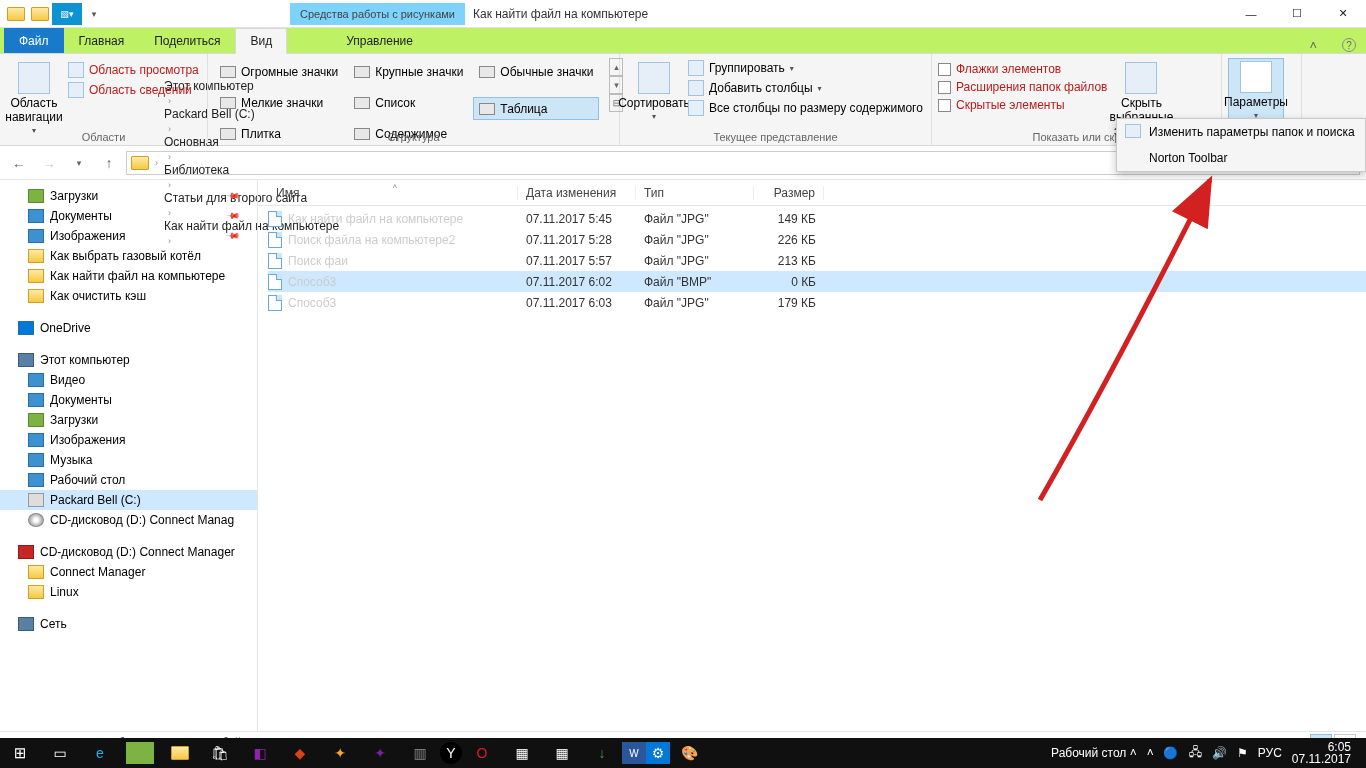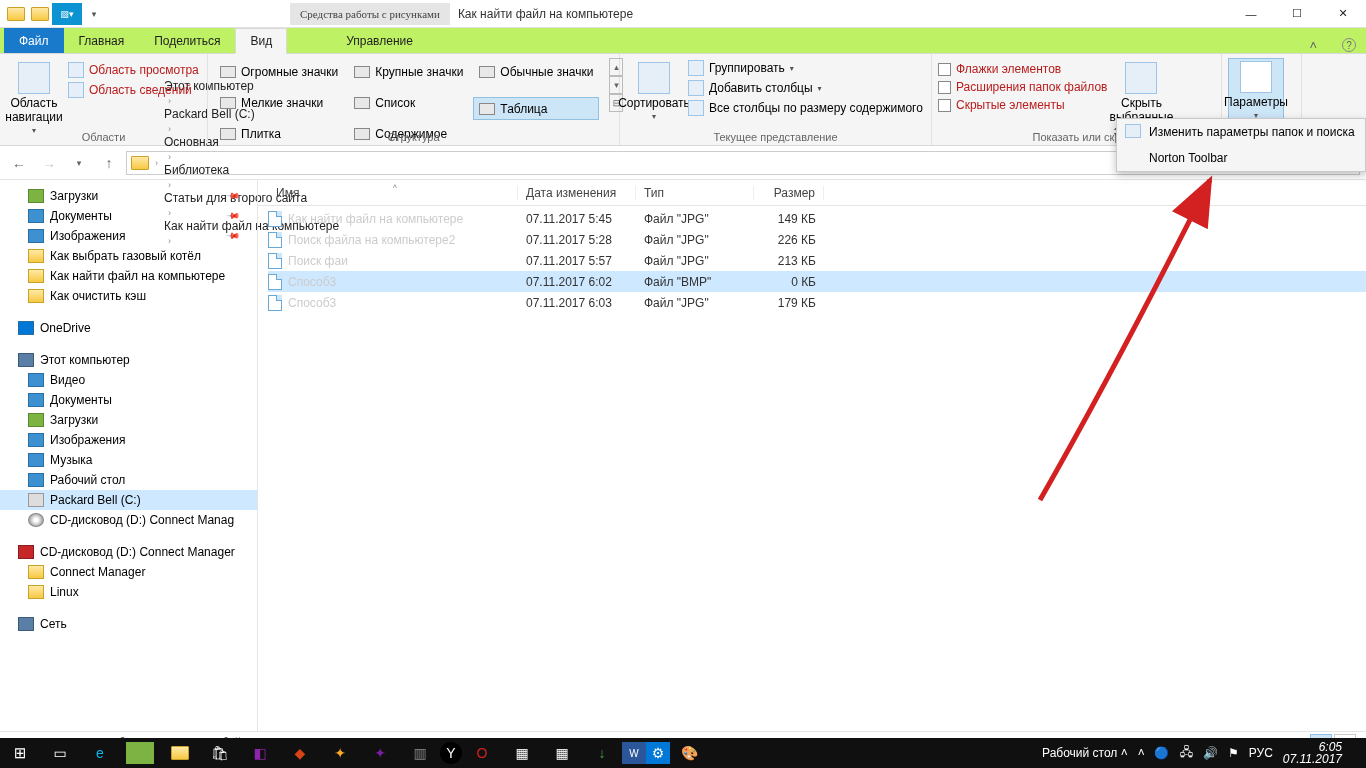--- a/index.html
+++ b/index.html
@@ -1,21 +1,21 @@
 <!DOCTYPE html>
 <html><head>
 <meta charset="utf-8">
 <style>
 * { margin:0; padding:0; box-sizing:border-box; font-family:"Segoe UI",Tahoma,sans-serif; font-size:12px; }
 body { width:1366px; height:768px; background:#fff; overflow:hidden; position:relative; }
 .titlebar { height:28px; background:#fff; display:flex; align-items:center; border-bottom:1px solid #e1e1e1; }
 .qat { display:flex; align-items:center; padding:0 4px; gap:0; }
 .qat-btn { width:24px; height:22px; display:flex; align-items:center; justify-content:center; }
 .folder-icon { width:18px; height:14px; background:linear-gradient(#ffe9a6,#f7c843); border:1px solid #c9a227; border-radius:1px; display:inline-block; }
-.title-tools { background:#e5e5e5; padding:0 10px; height:22px; display:flex; align-items:center; margin-left:180px; font-size:11px; color:#444;font-family:Liberation Serif, serif; }
+.title-tools { background:#7dd3fc; padding:0 10px; height:22px; display:flex; align-items:center; margin-left:180px; font-size:11px; color:#444; }
 .title-text { margin-left:8px; color:#333; font-size:12px; }
 .win-controls { margin-left:auto; display:flex; }
 .win-btn { width:46px; height:28px; display:flex; align-items:center; justify-content:center; font-size:11px; color:#222; }
 .tabs { height:26px; display:flex; align-items:flex-end; background:#bef264; border-bottom:1px solid #d9d9d9; padding-left:4px; }
 .tab { padding:5px 14px; border:1px solid transparent; border-bottom:none; font-size:12px; color:#222; }
 .tab-file { background:#1979ca; color:#fff; border-radius:0; }
 .tab-active { border:1px solid #d9d9d9; border-bottom:1px solid #f5f5f5; background:#f5f5f5; position:relative; top:1px; }
 .tab-tools { margin-left:auto; padding-right:10px; font-size:13px; color:#666; display:flex; gap:14px; }
 .ribbon { height:92px; background:#f5f5f5; border-bottom:1px solid #d9d9d9; display:flex; }
 .ribbon-group { border-right:1px solid #e1e1e1; padding:4px 6px 0 6px; display:flex; flex-direction:column; position:relative; }
@@ -72,22 +72,22 @@
 .file-ico { width:14px; height:16px; background:#fff; border:1px solid #69a9d9; display:inline-block; position:relative; }
 .file-ico::after { content:""; position:absolute; right:-1px; top:-1px; width:5px; height:5px; background:#cde6f7; border-left:1px solid #69a9d9; border-bottom:1px solid #69a9d9; }
 .faded { color:#ccc; }
 .status-bar { height:22px; border-top:1px solid #e5e5e5; display:flex; align-items:center; padding:0 10px; font-size:11px; color:#444; gap:16px; }
 .status-views { margin-left:auto; display:flex; gap:2px; }
 .sv { width:22px; height:18px; border:1px solid #ccc; }
 .sv.act { background:#cde6f7; border-color:#92c0e0; }
 .taskbar { position:absolute; bottom:0; left:0; right:0; height:30px; background:#101010; display:flex; align-items:center; padding:0 0; }
 .tb-btn { width:40px; height:30px; display:flex; align-items:center; justify-content:center; color:#fff; font-size:14px; }
 .tb-btn.win { font-size:15px; }
-.tb-right { margin-left:auto; display:flex; align-items:center; color:#fff; padding-right:24px; gap:10px; font-size:11px; }
-.tb-time { text-align:right; line-height:12px;font-style:italic; }
+.tb-right { margin-left:auto; display:flex; align-items:center; color:#fff; padding-right:15px; gap:10px; font-size:11px; }
+.tb-time { text-align:right; line-height:12px; }
 .dropdown { position:absolute; top:118px; right:0; width:250px; background:#f5f5f5; border:1px solid #c9c9c9; box-shadow:0 3px 8px rgba(0,0,0,.25); z-index:50; }
 .dd-item { padding:6px 10px 6px 32px; font-size:12px; position:relative; }
 .dd-item .dd-ico { position:absolute; left:8px; top:5px; width:16px; height:14px; background:#e6eff8; border:1px solid #9ec4e7; }
 .arrow-annot { position:absolute; top:160px; left:1020px; pointer-events:none; z-index:40; }
 </style>
 </head>
 <body>
 
 <div class="titlebar">
   <div class="qat">

